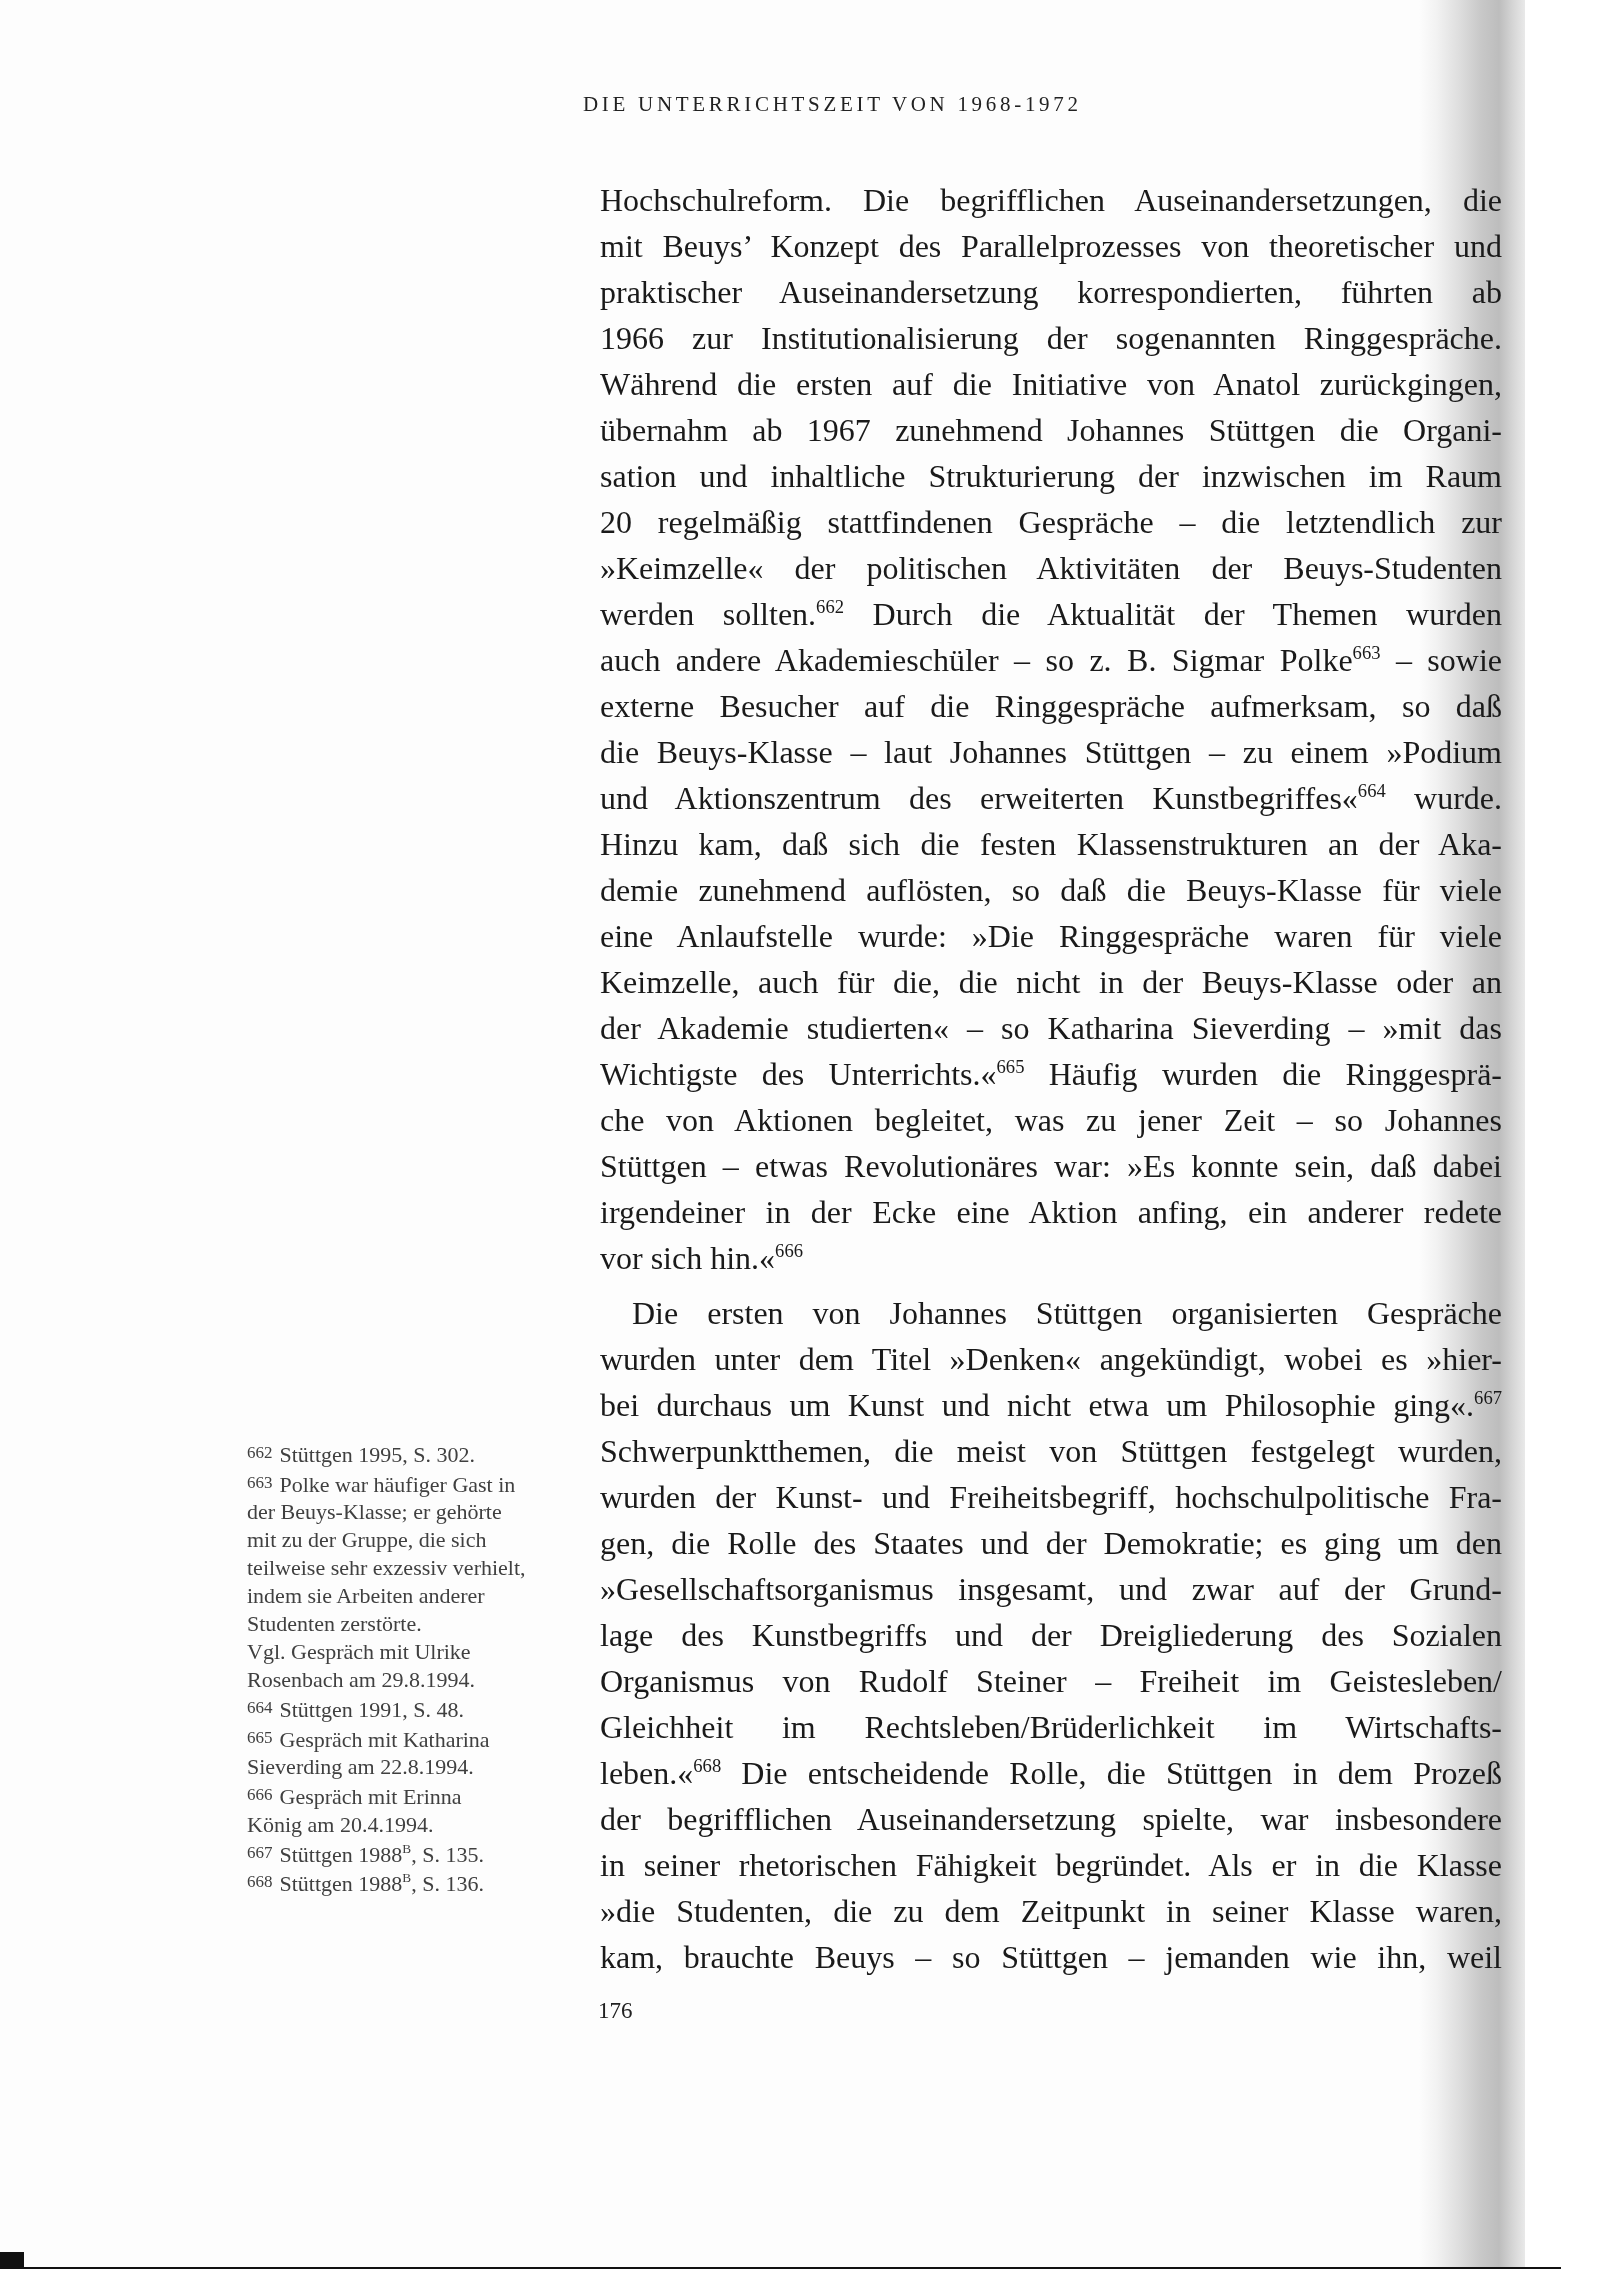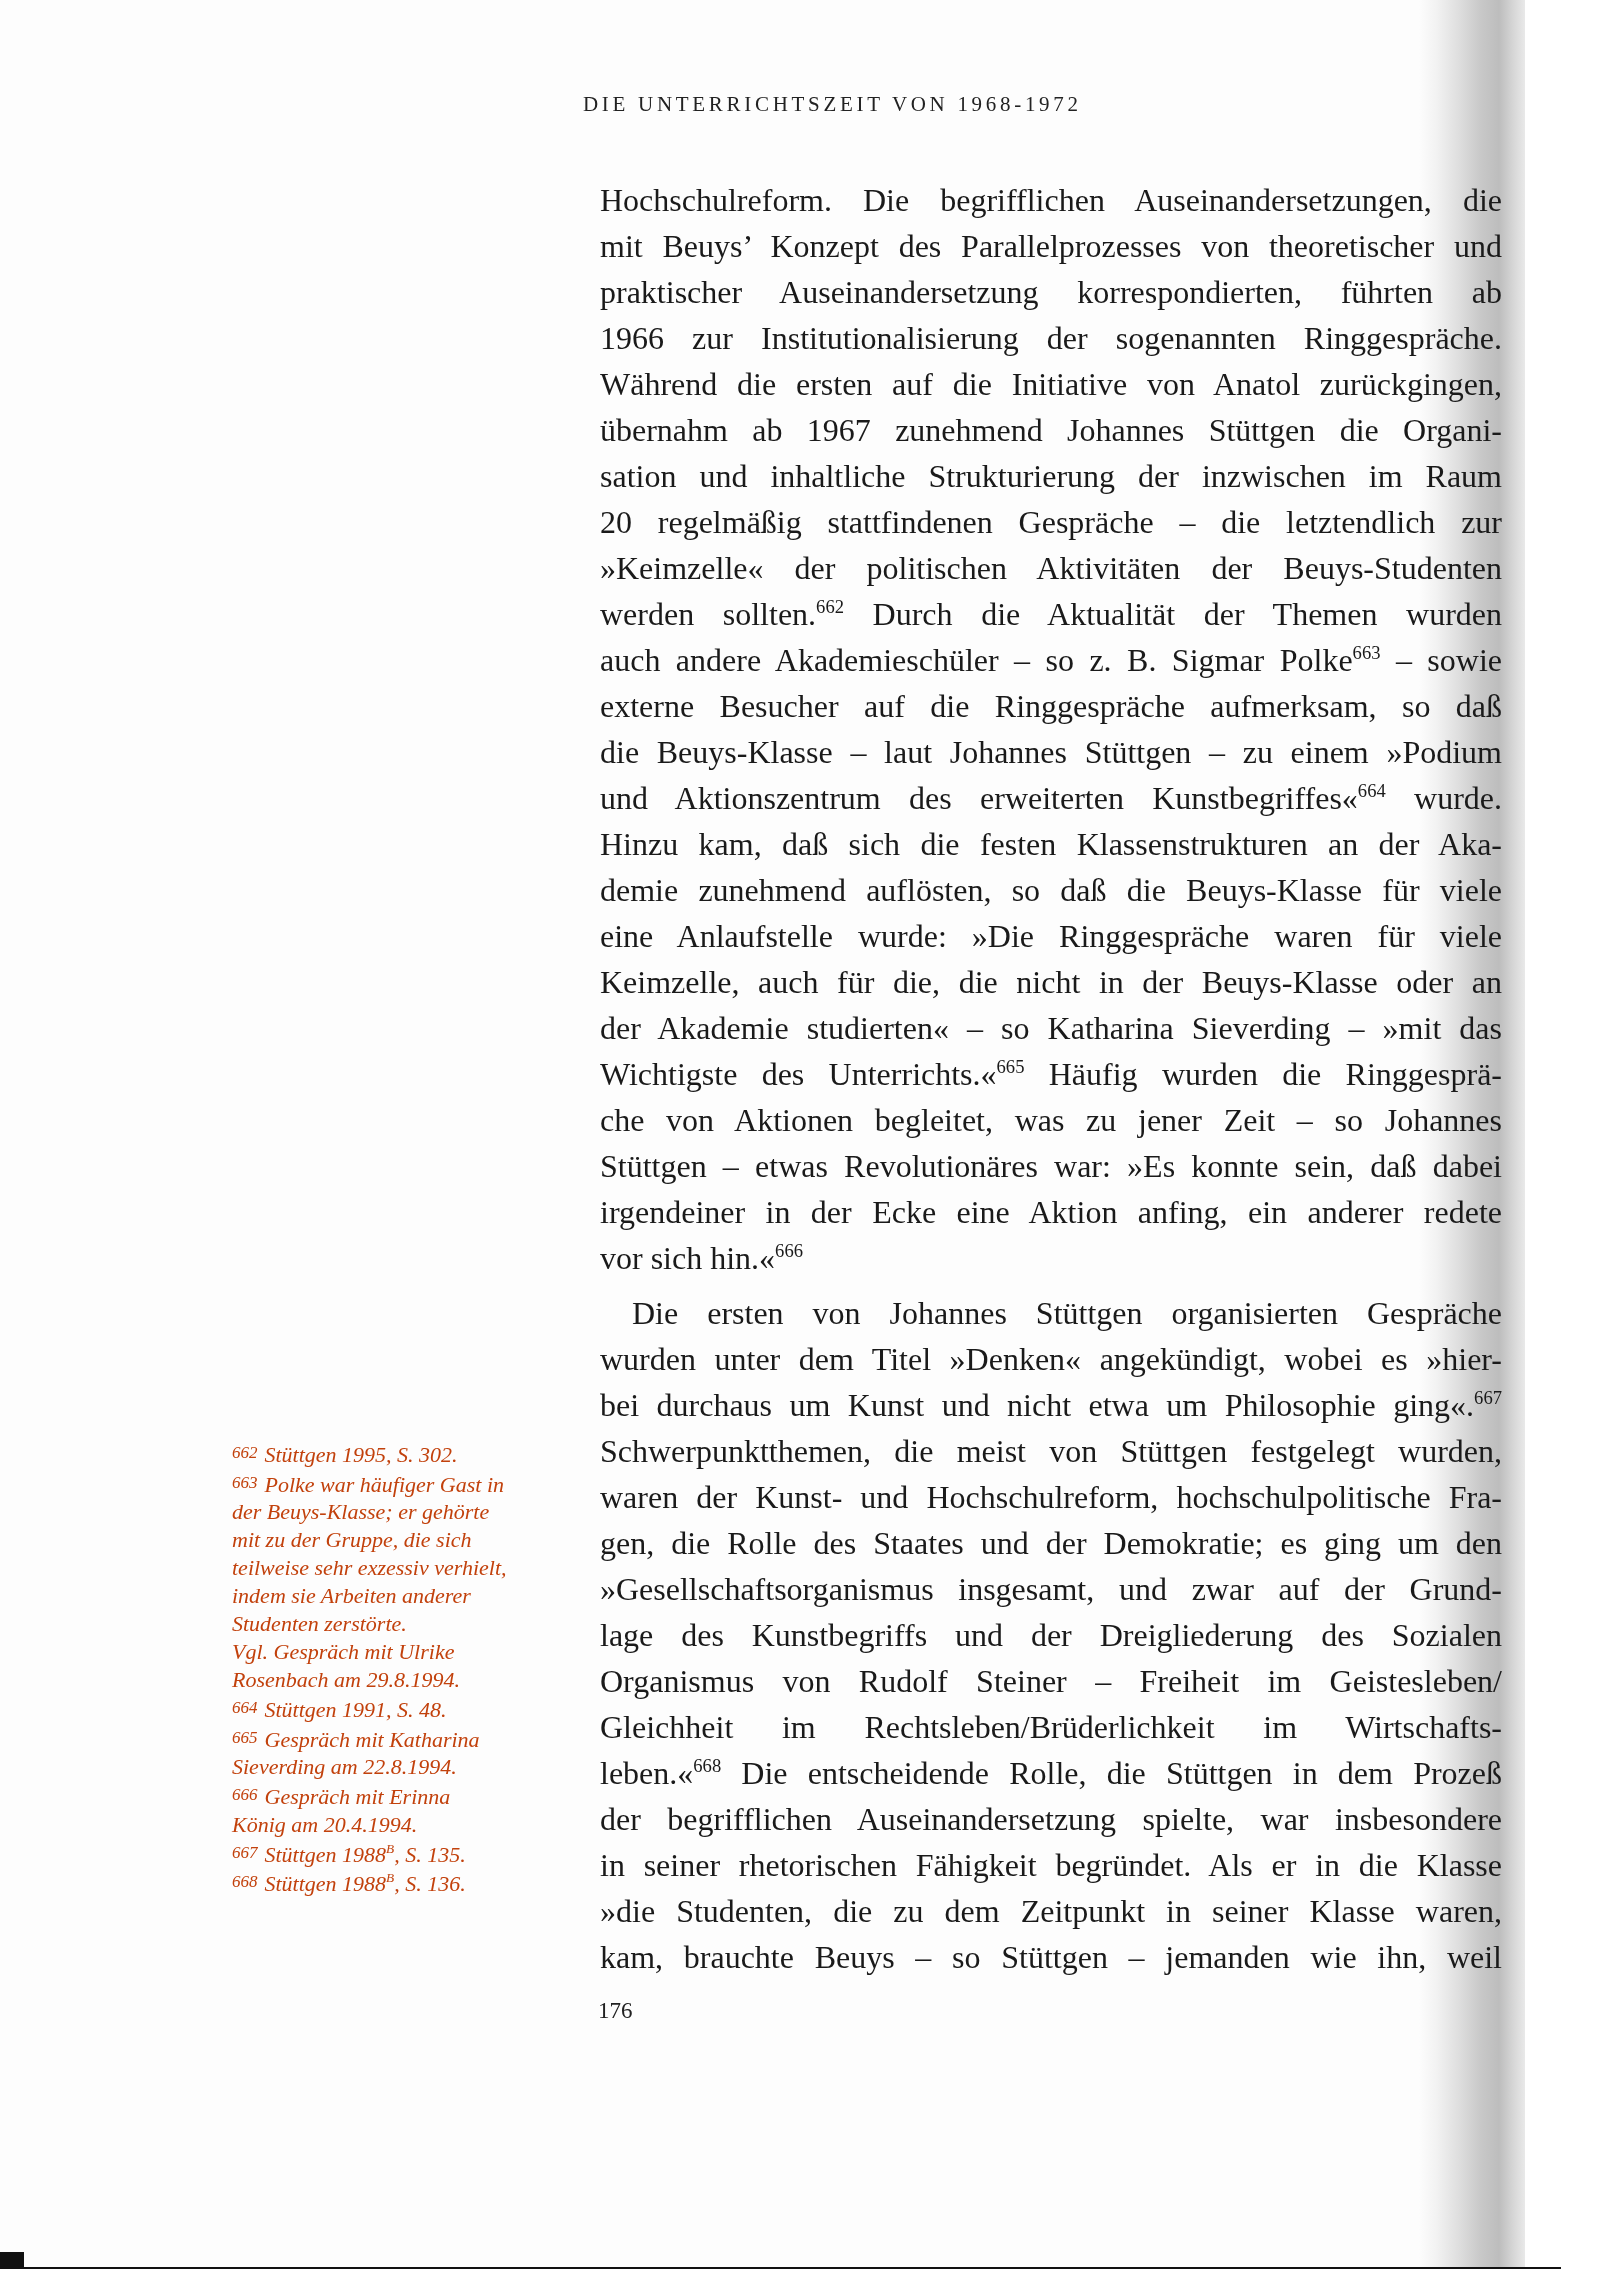--- a/index.html
+++ b/index.html
@@ -83,27 +83,26 @@
     display: block;
     height: 8.9px;
   }
   sup.fn {
     font-size: 18.6px;
     vertical-align: 12.4px;
     line-height: 0;
   }
   .footnotes {
     position: absolute;
-    left: 232px;
+    left: 247px;
     top: 1439px;
     width: 337px;
     font-size: 22px;
     line-height: 28px;
-    color: #c2410c;
-    font-style: italic;
+    color: #404040;
   }
   .footnotes .fn-line {
     display: block;
     white-space: nowrap;
   }
   .footnotes .fn-num {
     font-size: 17px;
     vertical-align: 3.5px;
     margin-right: 7px;
   }
@@ -153,21 +152,21 @@
       <span class="line"><span>Wichtigste des Unterrichts.«</span><sup class="fn">665</sup><span> Häufig wurden die Ringgesprä-</span></span>
       <span class="line"><span>che von Aktionen begleitet, was zu jener Zeit – so Johannes</span></span>
       <span class="line"><span>Stüttgen – etwas Revolutionäres war: »Es konnte sein, daß dabei</span></span>
       <span class="line"><span>irgendeiner in der Ecke eine Aktion anfing, ein anderer redete</span></span>
       <span class="line last"><span>vor sich hin.«</span><sup class="fn">666</sup><span></span></span>
       <span class="para-gap"></span>
       <span class="line indent"><span>Die ersten von Johannes Stüttgen organisierten Gespräche</span></span>
       <span class="line"><span>wurden unter dem Titel »Denken« angekündigt, wobei es »hier-</span></span>
       <span class="line"><span>bei durchaus um Kunst und nicht etwa um Philosophie ging«.</span><sup class="fn">667</sup><span></span></span>
       <span class="line"><span>Schwerpunktthemen, die meist von Stüttgen festgelegt wurden,</span></span>
-      <span class="line"><span>waren der Kunst- und Hochschulreform, hochschulpolitische Fra-</span></span>
+      <span class="line"><span>wurden der Kunst- und Freiheitsbegriff, hochschulpolitische Fra-</span></span>
       <span class="line"><span>gen, die Rolle des Staates und der Demokratie; es ging um den</span></span>
       <span class="line"><span>»Gesellschaftsorganismus insgesamt, und zwar auf der Grund-</span></span>
       <span class="line"><span>lage des Kunstbegriffs und der Dreigliederung des Sozialen</span></span>
       <span class="line"><span>Organismus von Rudolf Steiner – Freiheit im Geistesleben/</span></span>
       <span class="line"><span>Gleichheit im Rechtsleben/Brüderlichkeit im Wirtschafts-</span></span>
       <span class="line"><span>leben.«</span><sup class="fn">668</sup><span> Die entscheidende Rolle, die Stüttgen in dem Prozeß</span></span>
       <span class="line"><span>der begrifflichen Auseinandersetzung spielte, war insbesondere</span></span>
       <span class="line"><span>in seiner rhetorischen Fähigkeit begründet. Als er in die Klasse</span></span>
       <span class="line"><span>»die Studenten, die zu dem Zeitpunkt in seiner Klasse waren,</span></span>
       <span class="line"><span>kam, brauchte Beuys – so Stüttgen – jemanden wie ihn, weil</span></span>

